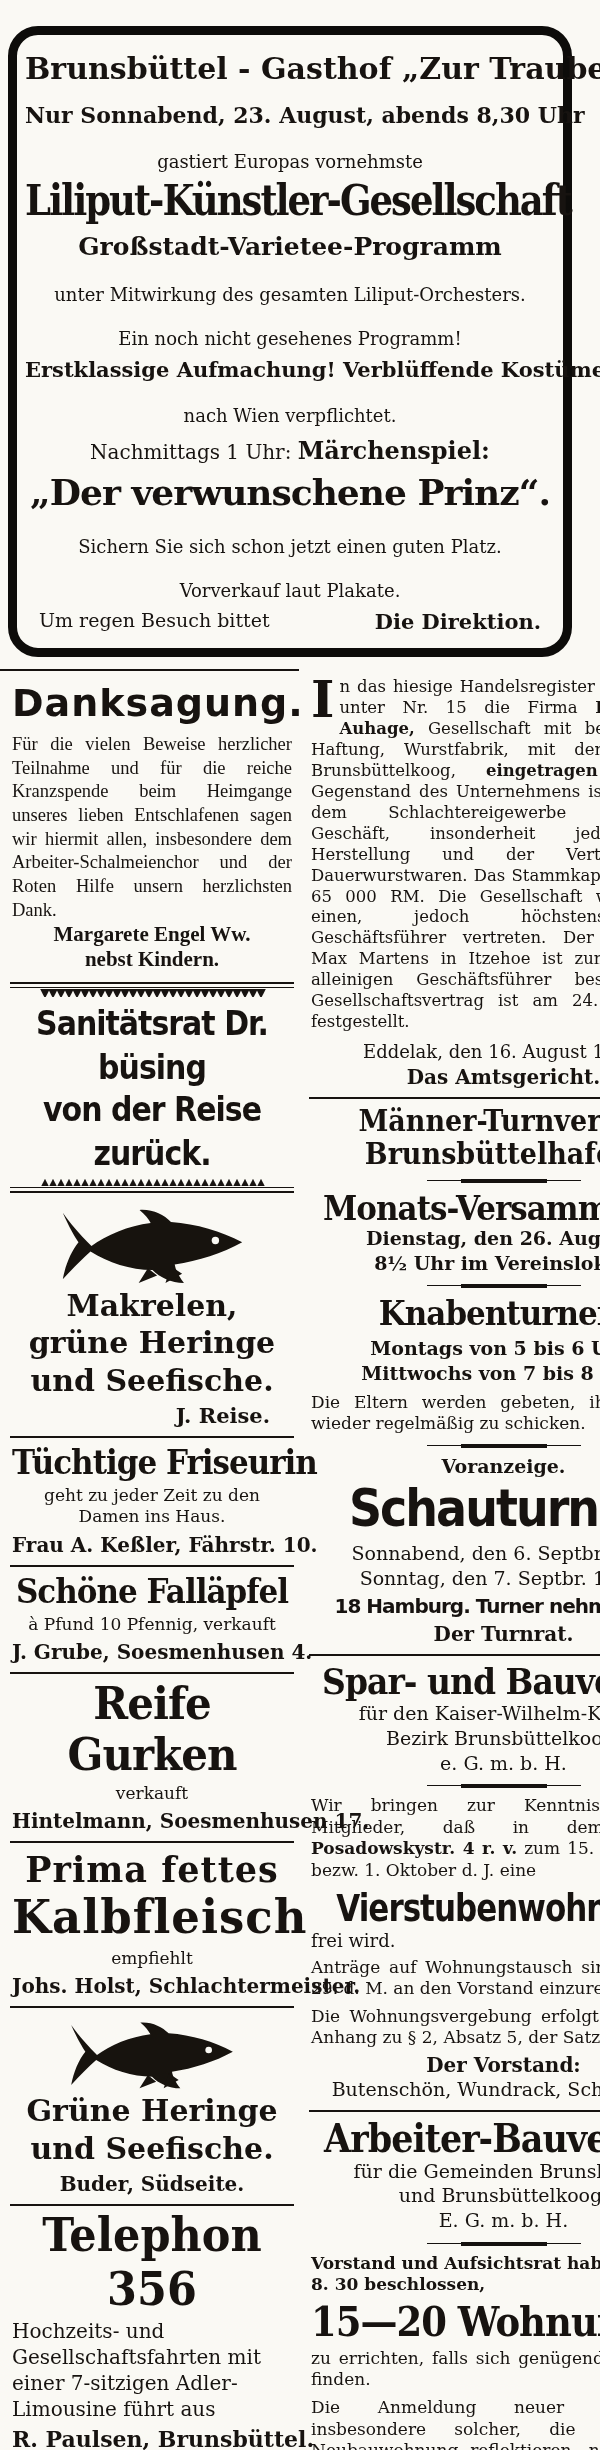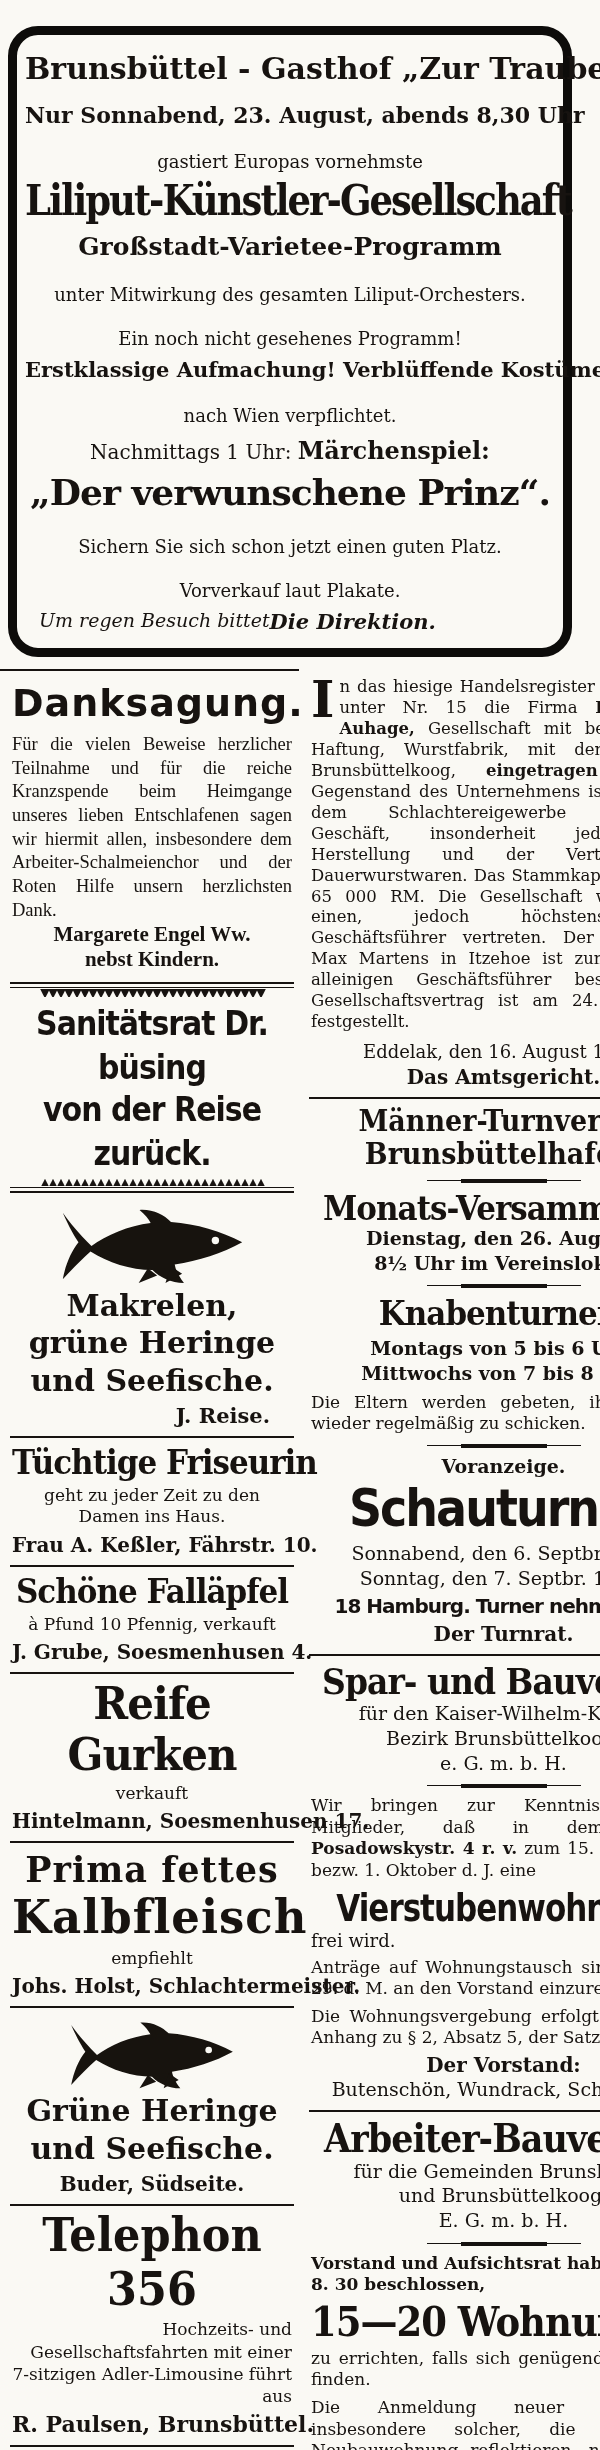--- a/index.html
+++ b/index.html
@@ -17,21 +17,21 @@
   }
   .ta-title{font-size:30px;font-weight:bold;letter-spacing:0;white-space:nowrap;}
   .ta-sub{font-size:22px;font-weight:bold;margin-top:16px;white-space:nowrap;}
   .ta-small{font-size:18px;margin-top:23px;}
   .ta-big{font-size:37px;font-weight:bold;letter-spacing:-2px;margin-top:6px;transform:scaleY(1.15);white-space:nowrap;}
   .ta-med{font-size:25px;font-weight:bold;margin-top:10px;}
   .ta-med2{font-size:21px;font-weight:bold;margin-top:8px;white-space:nowrap;}
   .ta-nachm{font-size:20px;margin-top:10px;}
   .ta-nachm .b{font-size:24px;}
   .ta-prinz{font-size:36px;font-weight:bold;letter-spacing:-1px;margin-top:6px;white-space:nowrap;}
-  .ta-foot{display:flex;font-size:19px;margin-top:8px;padding:0 14px;font-style:italic;}
+  .ta-foot{display:flex;justify-content:space-between;font-size:19px;margin-top:8px;padding:0 14px;}
   .ta-foot .b{font-size:21px;}
   
   .columns{display:flex;align-items:stretch;}
   .col-left{width:284px;padding:4px 5px 0 10px;border-top:2px solid #171310;}
   .divider{width:3px;background:#15120f;}
   .col-right{flex:1;padding:2px 10px 0 10px;}
   .sec{padding:6px 2px 8px;}
   .rule-b{border-bottom:2px solid #171310;}
   
   .dank-title{font-family:"DejaVu Sans",sans-serif;font-size:38px;font-weight:bold;text-align:center;letter-spacing:1px;}
@@ -45,21 +45,21 @@
   .fish{display:block;margin:6px auto 2px;}
   .mak-line{font-size:30px;font-weight:600;text-align:center;line-height:1.25;}
   .sig-right{font-size:21px;font-weight:bold;text-align:right;padding-right:22px;margin-top:4px;}
   .ad-title{font-size:31px;font-weight:bold;text-align:center;letter-spacing:-1px;white-space:nowrap;transform:scaleY(1.1);}
   .ad-body{font-size:17px;text-align:center;margin-top:5px;line-height:1.25;}
   .ad-sig{font-size:20px;font-weight:bold;text-align:center;margin-top:5px;white-space:nowrap;}
   .gurken-title{font-size:42px;font-weight:bold;text-align:center;letter-spacing:-1px;transform:scaleY(1.05);}
   .kalb-1{font-size:35px;font-weight:bold;text-align:center;letter-spacing:1px;}
   .kalb-2{font-size:45px;font-weight:bold;text-align:center;letter-spacing:1px;transform:scaleY(1.05);}
   .tel-title{font-size:43px;font-weight:bold;text-align:center;letter-spacing:0;transform:scaleY(1.08);}
-  .tel-body{font-size:17px;text-align:right;line-height:1.3;margin-top:6px;}
+  .tel-body{font-size:20px;text-align:left;line-height:1.3;margin-top:6px;}
   .tel-sig{font-size:22px;font-weight:bold;text-align:center;margin-top:4px;white-space:nowrap;}
   .karten-t{font-size:27px;font-weight:bold;text-align:center;line-height:1.2;}
   
   .reg-para{font-size:16.5px;line-height:1.27;text-align:justify;}
   .reg-para::first-letter{float:left;font-size:50px;line-height:0.78;font-weight:bold;padding:3px 5px 0 0;}
   .reg-date{font-size:18px;text-align:center;margin-top:8px;}
   .reg-sig{font-size:20px;font-weight:bold;text-align:center;margin-top:3px;}
   .mtv-title{font-size:27px;font-weight:bold;text-align:center;line-height:1.2;transform:scaleY(1.1);}
   .shortrule{width:86px;height:4px;background:#15120f;margin:9px auto 7px;position:relative;}
   .shortrule::before{content:"";position:absolute;left:-34px;right:-34px;top:1px;height:1px;background:#15120f;}

